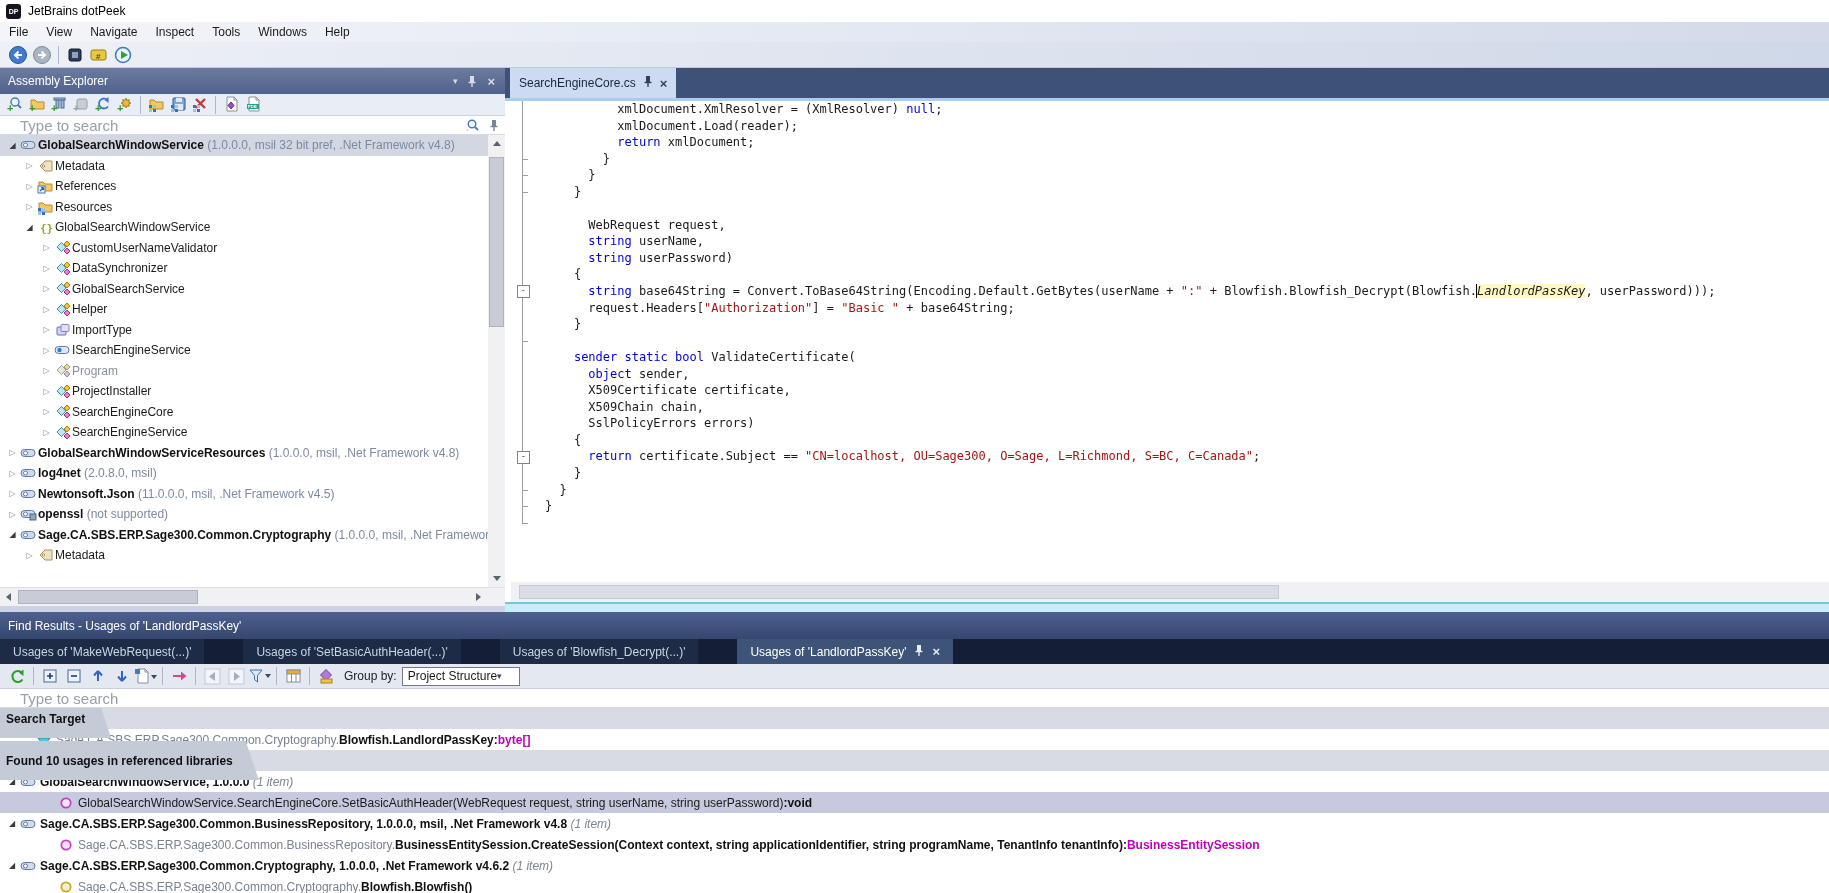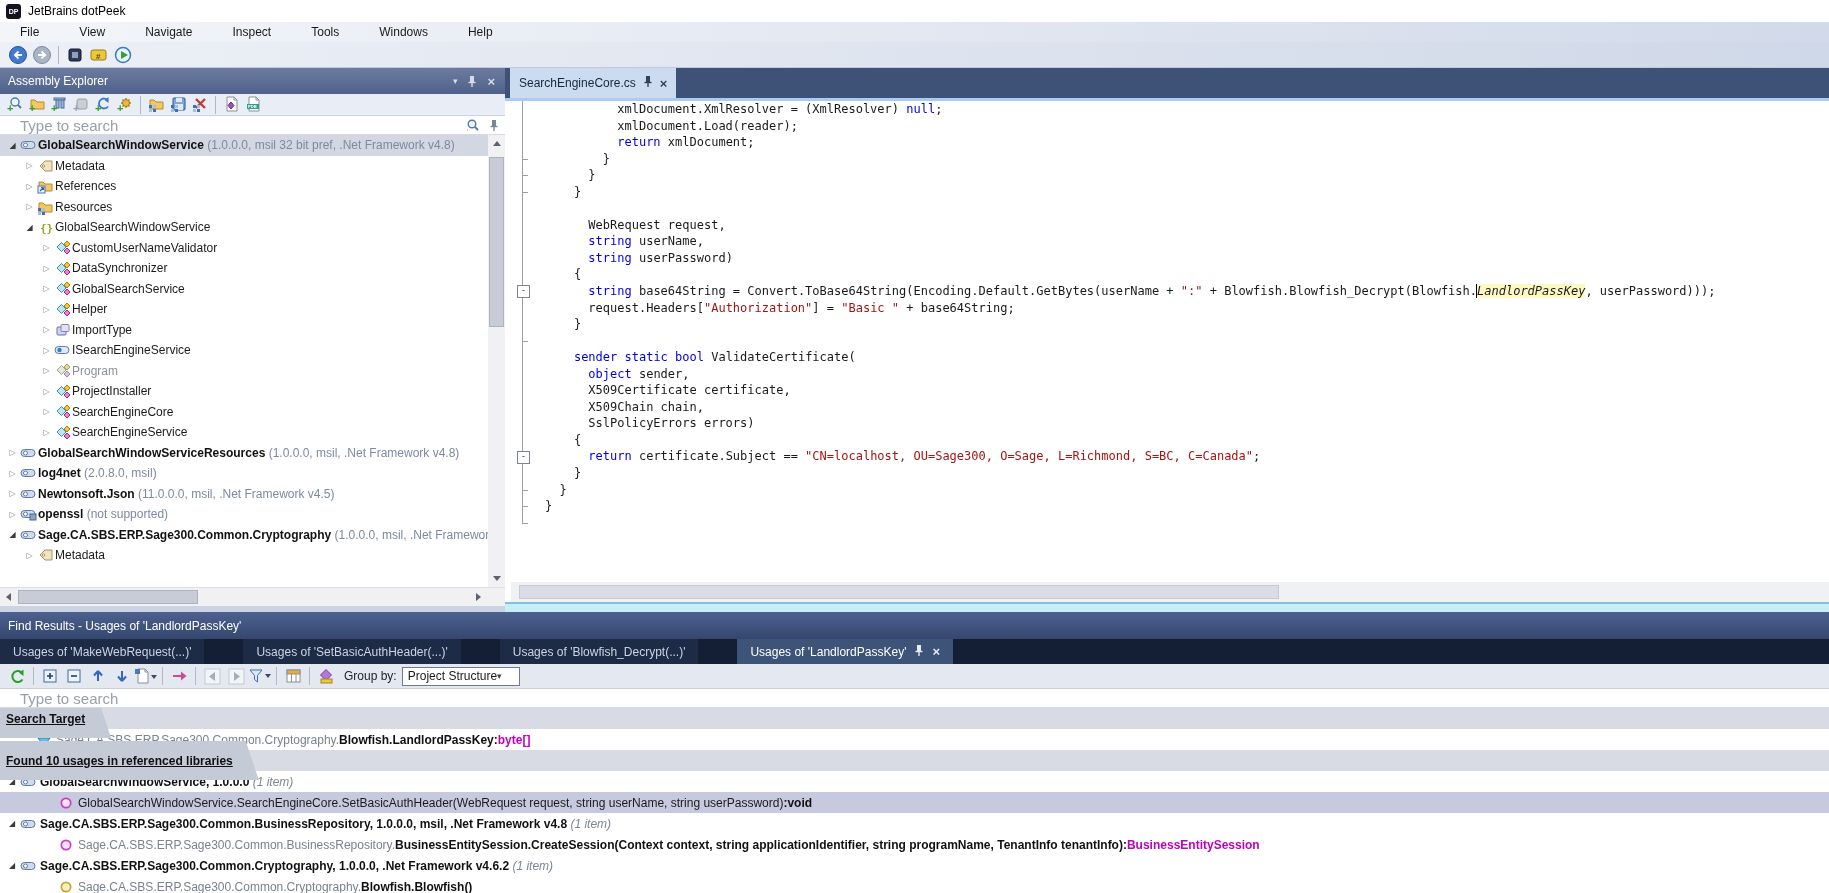--- a/index.html
+++ b/index.html
@@ -6,21 +6,21 @@
   #root{position:relative;width:1829px;height:893px;overflow:hidden;background:#ccd4e3;
         font-family:"Liberation Sans",sans-serif;font-size:12px;color:#1a1a1a;}
   .abs{position:absolute;}
   
   #titlebar{left:0;top:0;width:1829px;height:22px;background:#ffffff;display:flex;align-items:center;}
   #appicon{width:15px;height:15px;margin:0 7px 0 6px;background:#16121f;border-radius:3px;color:#fff;
            font-size:7px;font-weight:bold;display:flex;align-items:center;justify-content:center;}
   #apptitle{font-size:12px;color:#000;}
   #menubar{left:0;top:22px;width:1829px;height:20px;background:linear-gradient(90deg,#f3f5f9,#d2dae9);
            display:flex;align-items:center;}
-  .menu-item{padding:0 20px;line-height:20px;color:#1a1a1a;}
+  .menu-item{padding:0 9px;line-height:20px;color:#1a1a1a;}
   #maintoolbar{left:0;top:42px;width:1829px;height:26px;background:linear-gradient(90deg,#edf0f6,#cfd8e8);
            border-bottom:1px solid #bfc9da;display:flex;align-items:center;padding-left:6px;box-sizing:border-box;}
   .tb-icon{display:inline-flex;align-items:center;justify-content:center;width:24px;height:22px;}
   .tb-sep{width:1px;height:18px;background:#aeb8c9;margin:0 4px;}
   
   #explorer{left:0;top:68px;width:505px;height:538px;background:#fff;border-right:1px solid #9aa6ba;box-sizing:border-box;}
   #exp-header{left:0;top:0;width:505px;height:26px;background:linear-gradient(#6c7c9f,#50618b);
               display:flex;align-items:center;color:#fff;}
   #exp-title{padding-left:8px;}
   .hdr-icons{margin-left:auto;display:flex;align-items:center;gap:10px;padding-right:10px;color:#d7dde8;}
@@ -81,21 +81,21 @@
   #groupby-select{width:118px;height:19px;background:#fff;border:1px solid #707a8c;display:flex;align-items:center;
                   justify-content:flex-start;padding:0 5px;box-sizing:border-box;}
   #groupby-select .caret{color:#3c4454;font-size:9px;}
   #find-search{left:0;top:77px;width:1829px;height:19px;background:#fff;border-bottom:1px solid #d6dae2;
                display:flex;align-items:center;box-sizing:border-box;}
   #find-rows{left:0;top:96px;width:1829px;height:185px;overflow:hidden;}
   .frow{height:21px;display:flex;align-items:center;white-space:pre;}
   .frow.sel{background:#c7cade;}
   .fgroup{background:#d8dbe4;}
   .fglabel{background:#c5cad7;font-weight:bold;color:#101010;height:39px;display:flex;align-items:center;
-           padding:0 26px 0 6px;clip-path:polygon(0 0,calc(100% - 13px) 0,100% 100%,0 100%);text-decoration:underline;}
+           padding:0 26px 0 6px;clip-path:polygon(0 0,calc(100% - 13px) 0,100% 100%,0 100%);}
   .fexp{width:12px;margin-left:6px;text-align:center;font-size:8px;color:#3c3c3c;flex:none;}
   .ficon{flex:none;display:inline-flex;justify-content:center;align-items:center;width:20px;margin-right:2px;}
   .dim{color:#79828f;} .b{font-weight:bold;color:#111;} .mag{color:#bf00bf;font-weight:bold;}
   .cnt{color:#7d8694;font-style:italic;}
   .member{padding-left:56px;} .assembly{}
   .target-row{padding-left:34px;}
 </style>
 </head>
 <body>
 

